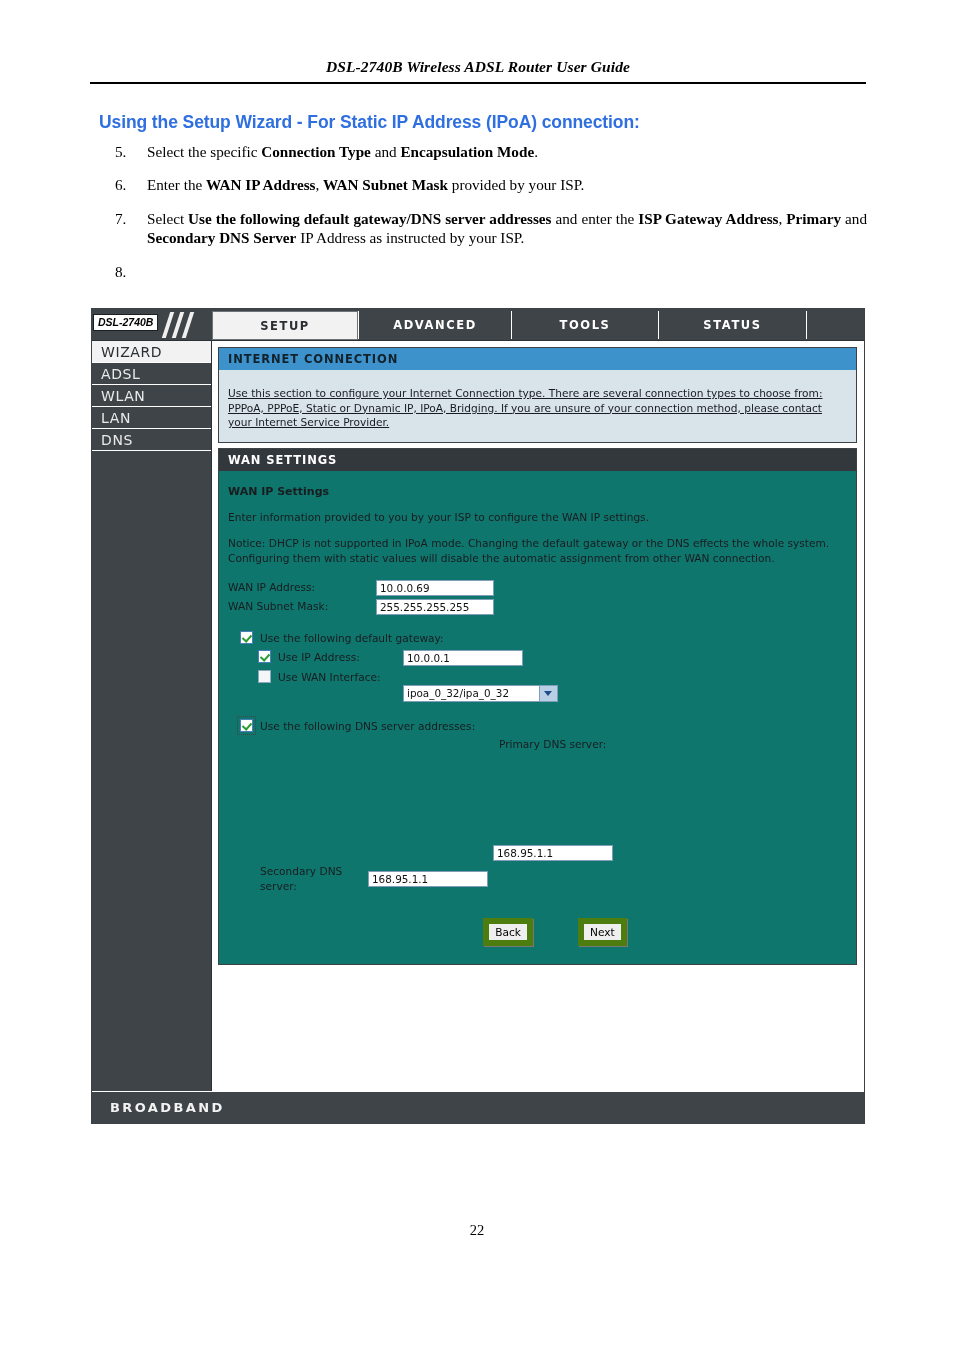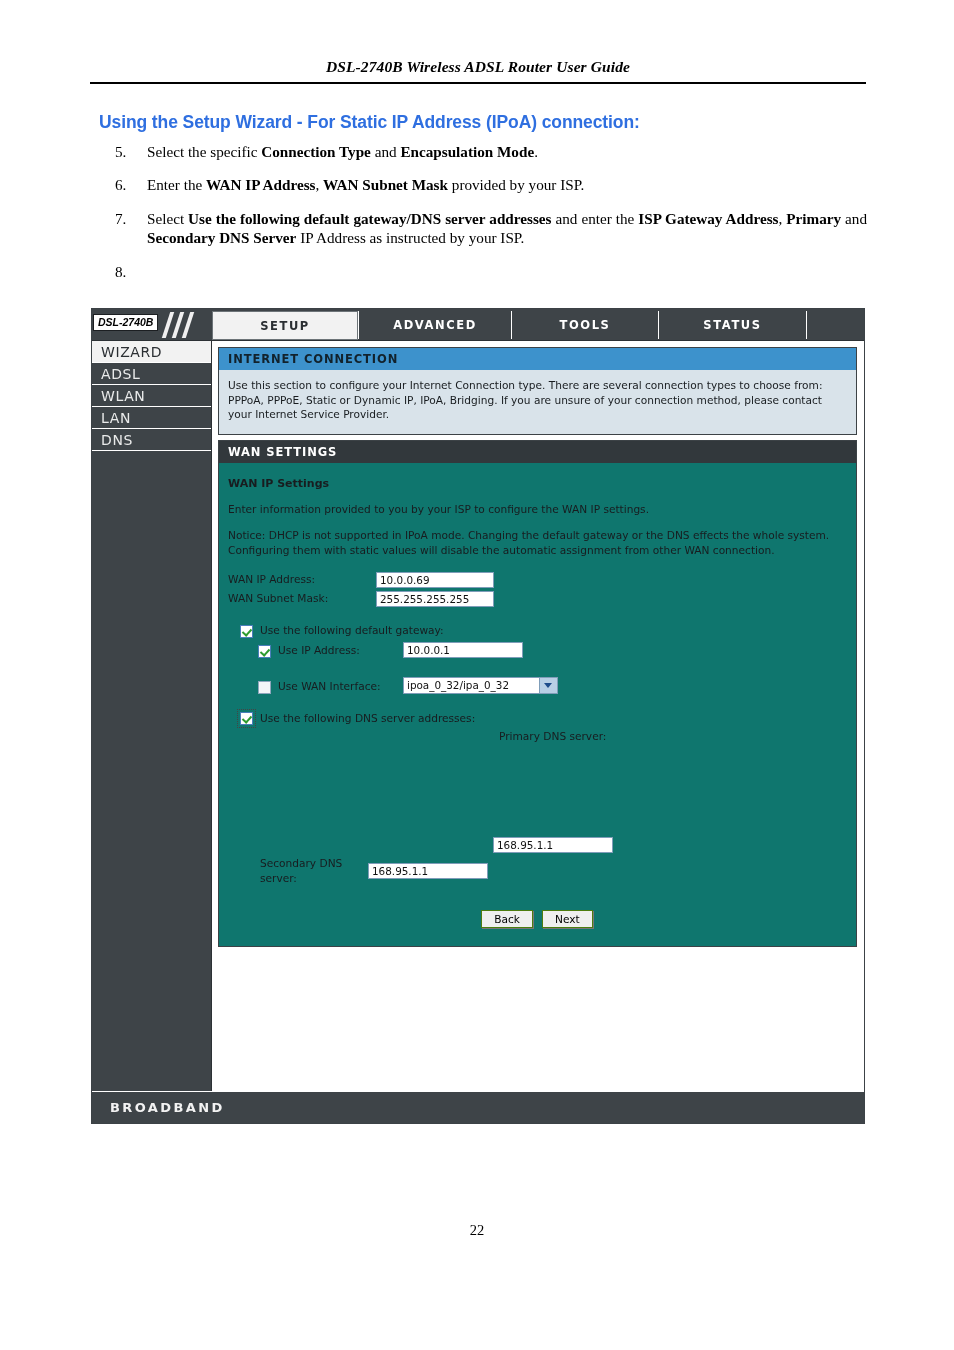--- a/index.html
+++ b/index.html
@@ -204,24 +204,25 @@
   .panel-head-dark {
     background: #32383c;
     color: #ffffff;
     font-size: 11.5px;
     font-weight: bold;
     letter-spacing: .9px;
     padding: 4px 8px 4px 9px;
   }
   .panel-body-blue {
     background: #d9e3ea;
-    padding: 8px 10px 12px 9px;
+    padding: 16px 10px 12px 9px;
     font-size: 10.6px;
     line-height: 1.38;
     color: #181c1f;
+    text-decoration: underline;
   }
   .panel-body-white {
     background: #0f766e;
     padding: 13px 10px 18px 9px;
     font-size: 10.6px;
     line-height: 1.4;
     color: #181c1f;
   }
 
   .subhead {
@@ -256,21 +257,21 @@
     color: #111;
     outline: none;
   }
   .w-ip { width: 118px; }
   .w-ip2 { width: 120px; }
 
   .gap { height: 13px; }
 
   .cbrow {
     display: flex;
-    align-items: flex-end;
+    align-items: flex-start;
     margin-bottom: 4px;
   }
 
   .cbox {
     width: 13px;
     height: 13px;
     border: 1px solid #4a7ebb;
     background: #ffffff;
     box-sizing: border-box;
     position: relative;
@@ -340,28 +341,29 @@
     border-top: 5px solid #1e4c8a;
   }
 
   .btnrow {
     margin-top: 24px;
     display: flex;
     justify-content: center;
     gap: 9px;
   }
   .btn {
-    border: 1px solid #4d7c0f;
+    border: 6px solid #4d7c0f;
     background: #efefef;
     font-family: "DejaVu Sans", "Liberation Sans", sans-serif;
     font-size: 10.6px;
-    padding: 1px 12px;
+    padding: 1px 6px;
     line-height: 14px;
     color: #000;
     box-shadow: 1px 1px 0 #777;
+    margin-left: 36px;
   }
 
   
   .footer {
     position: absolute;
     left: 0;
     bottom: 0;
     width: 100%;
     height: 32px;
     background: #3e4448;

